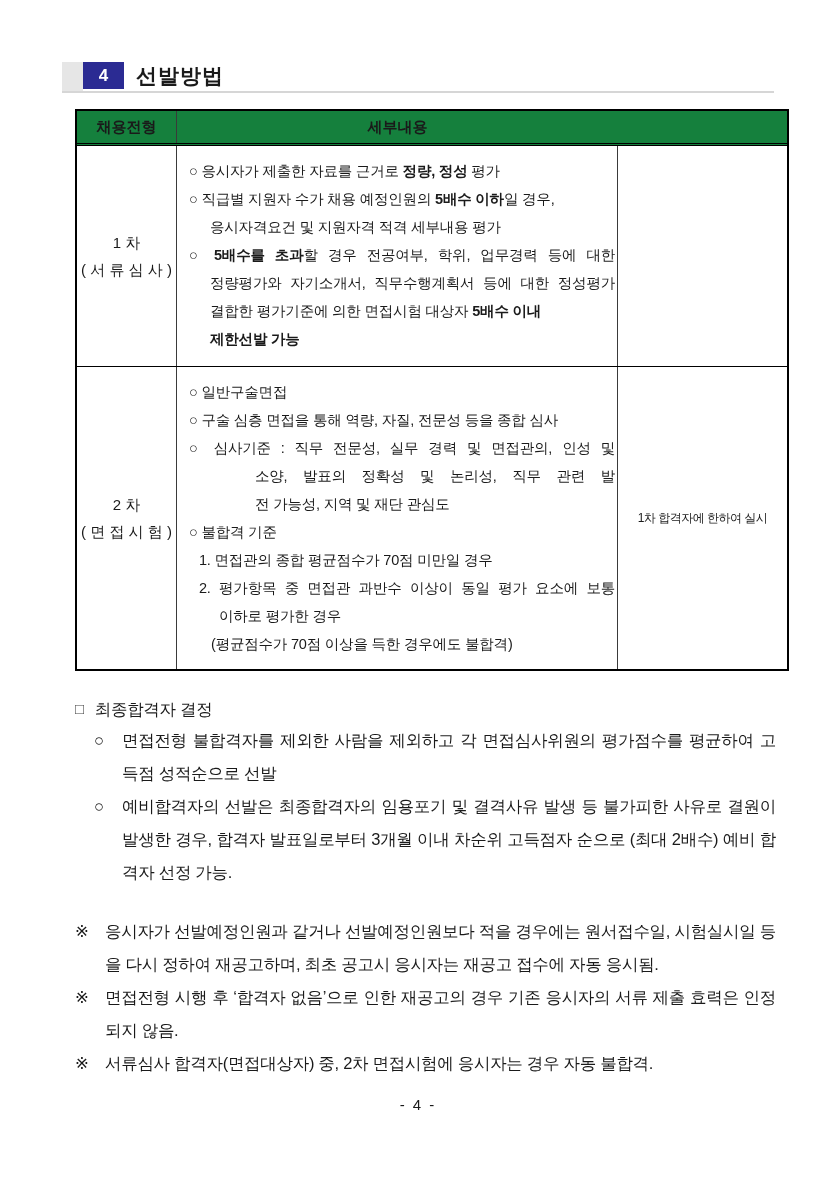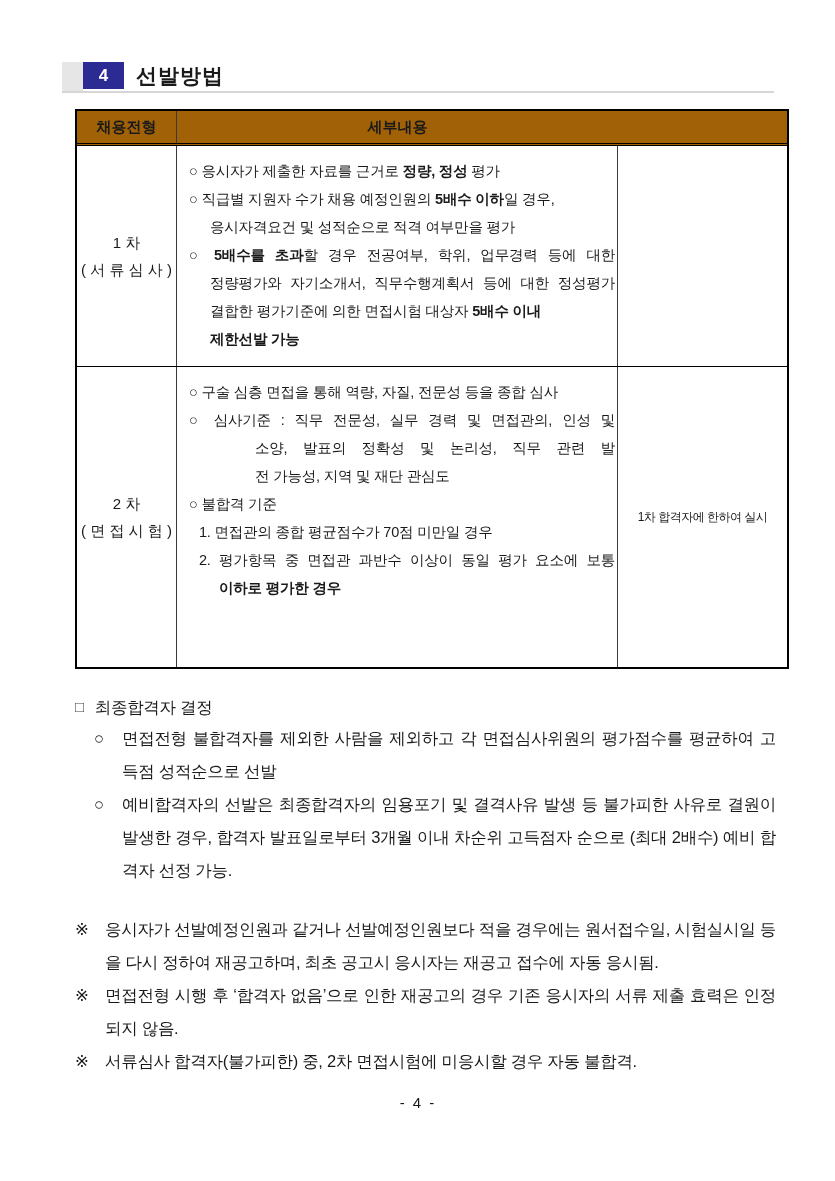--- a/index.html
+++ b/index.html
@@ -12,38 +12,38 @@
 
   
   .sec-header{display:flex;align-items:flex-end;border-bottom:2px solid #d6d6d6;height:33px;position:relative;}
   .gray-tab{width:21px;height:29px;background:#e6e6e6;}
   .num-box{width:41px;height:27px;background:#2b2b93;color:#fff;font-weight:bold;font-size:17px;
     display:flex;align-items:center;justify-content:center;margin-bottom:2px;}
   .sec-title{margin-left:12px;font-weight:bold;font-size:21px;letter-spacing:1px;margin-bottom:1px;margin-top:32px;}
 
   
   .sel-table{width:714px;margin:16px 0 0 13px;border:2px solid #000;box-sizing:border-box;}
-  .thead{display:grid;grid-template-columns:100px 1fr 169px;background:#a16207;border-bottom:3px double #000;}
+  .thead{display:grid;grid-template-columns:100px 1fr 169px;background:#15803d;border-bottom:3px double #000;}
   .thead>div{padding:7px 0 6px;text-align:center;font-weight:bold;font-size:15px;}
   .thead>div:not(:last-child){border-right:1px solid #3a3a3a;}
   .trow{display:grid;grid-template-columns:100px 1fr 169px;}
   .trow+.trow{border-top:1px solid #000;}
   .cell-stage{display:flex;flex-direction:column;justify-content:center;align-items:center;
     border-right:1px solid #3a3a3a;font-size:15px;line-height:27px;white-space:nowrap;}
   .cell-detail{padding:11px 2px 11px 12px;border-right:1px solid #3a3a3a;box-sizing:border-box;}
   .row-1 .cell-detail{min-height:220px;}
   .row-2 .cell-detail{min-height:300px;}
   .cell-remark{display:flex;align-items:center;justify-content:center;font-size:12px;
     letter-spacing:-0.5px;white-space:nowrap;}
   .dline{font-size:14.5px;line-height:28px;letter-spacing:-0.2px;}
   .dline b{font-weight:bold;}
   .cont{padding-left:21px;}
   .deep{padding-left:66px;}
   .ind1{padding-left:10px;}
-  .ind2{padding-left:30px;font-weight:bold;}
+  .ind2{padding-left:30px;}
   .ind3{padding-left:22px;}
   .just{text-align:justify;text-align-last:justify;}
 
   
   .sections{margin:23px 0 0 13px;width:701px;font-size:16.5px;letter-spacing:-0.3px;}
   .dec-title{display:flex;gap:11px;line-height:30px;}
   .sq-marker{font-size:15px;color:#444;}
   .bullet-para{position:relative;padding-left:47px;text-align:justify;line-height:33px;}
   .bullet-para .o-marker{position:absolute;left:19px;top:0;}
   .notes{margin-top:26px;}
@@ -71,43 +71,45 @@
     </div>
 
     <div class="trow row-1">
       <div class="cell-stage">
         <span>1 차</span>
         <span>( 서 류 심 사 )</span>
       </div>
       <div class="cell-detail">
         <div class="dline"><span>○ 응시자가 제출한 자료를 근거로 </span><b>정량, 정성</b><span> 평가</span></div>
         <div class="dline"><span>○ 직급별 지원자 수가 채용 예정인원의 </span><b>5배수 이하</b><span>일 경우,</span></div>
-        <div class="dline cont"><span>응시자격요건 및 성적순으로 적격 여부만을 평가</span></div>
+        <div class="dline cont"><span>응시자격요건 및 지원자격 적격 세부내용 평가</span></div>
         <div class="dline just"><span>○ </span><b>5배수를 초과</b><span>할 경우 전공여부, 학위, 업무경력 등에 대한</span></div>
         <div class="dline cont just"><span>정량평가와 자기소개서, 직무수행계획서 등에 대한 정성평가</span></div>
         <div class="dline cont"><span>결합한 평가기준에 의한 면접시험 대상자 </span><b>5배수 이내</b><span></span></div>
         <div class="dline cont"><span></span><b>제한선발 가능</b><span></span></div>
       </div>
       <div class="cell-remark"></div>
     </div>
 
     <div class="trow row-2">
       <div class="cell-stage">
         <span>2 차</span>
         <span>( 면 접 시 험 )</span>
       </div>
       <div class="cell-detail">
+        <div class="dline"><span>○ 일반구술면접</span></div>
         <div class="dline"><span>○ 구술 심층 면접을 통해 역량, 자질, 전문성 등을 종합 심사</span></div>
         <div class="dline just"><span>○ 심사기준 : 직무 전문성, 실무 경력 및 면접관의, 인성 및</span></div>
         <div class="dline deep just"><span>소양, 발표의 정확성 및 논리성, 직무 관련 발</span></div>
         <div class="dline deep"><span>전 가능성, 지역 및 재단 관심도</span></div>
         <div class="dline"><span>○ 불합격 기준</span></div>
         <div class="dline ind1"><span>1. 면접관의 종합 평균점수가 70점 미만일 경우</span></div>
         <div class="dline ind1 just"><span>2. 평가항목 중 면접관 과반수 이상이 동일 평가 요소에 보통</span></div>
         <div class="dline ind2"><span>이하로 평가한 경우</span></div>
+        <div class="dline ind3"><span>(평균점수가 70점 이상을 득한 경우에도 불합격)</span></div>
       </div>
       <div class="cell-remark">1차 합격자에 한하여 실시</div>
     </div>
   </div>
 
   <div class="sections">
     <div class="dec-title">
       <span class="sq-marker">□</span>
       <span>최종합격자 결정</span>
     </div>
@@ -124,20 +126,20 @@
       <div class="note-para">
         <span class="x-marker">※</span>
         <span>응시자가 선발예정인원과 같거나 선발예정인원보다 적을 경우에는 원서접수일, 시험실시일 등을 다시 정하여 재공고하며, 최초 공고시 응시자는 재공고 접수에 자동 응시됨.</span>
       </div>
       <div class="note-para">
         <span class="x-marker">※</span>
         <span>면접전형 시행 후 ‘합격자 없음’으로 인한 재공고의 경우 기존 응시자의 서류 제출 효력은 인정되지 않음.</span>
       </div>
       <div class="note-para">
         <span class="x-marker">※</span>
-        <span>서류심사 합격자(불가피한) 중, 2차 면접시험에 미응시할 경우 자동 불합격.</span>
+        <span>서류심사 합격자(면접대상자) 중, 2차 면접시험에 응시자는 경우 자동 불합격.</span>
       </div>
     </div>
   </div>
 
   <div class="page-footer">- 4 -</div>
 
 </div>
 
 </body></html>

